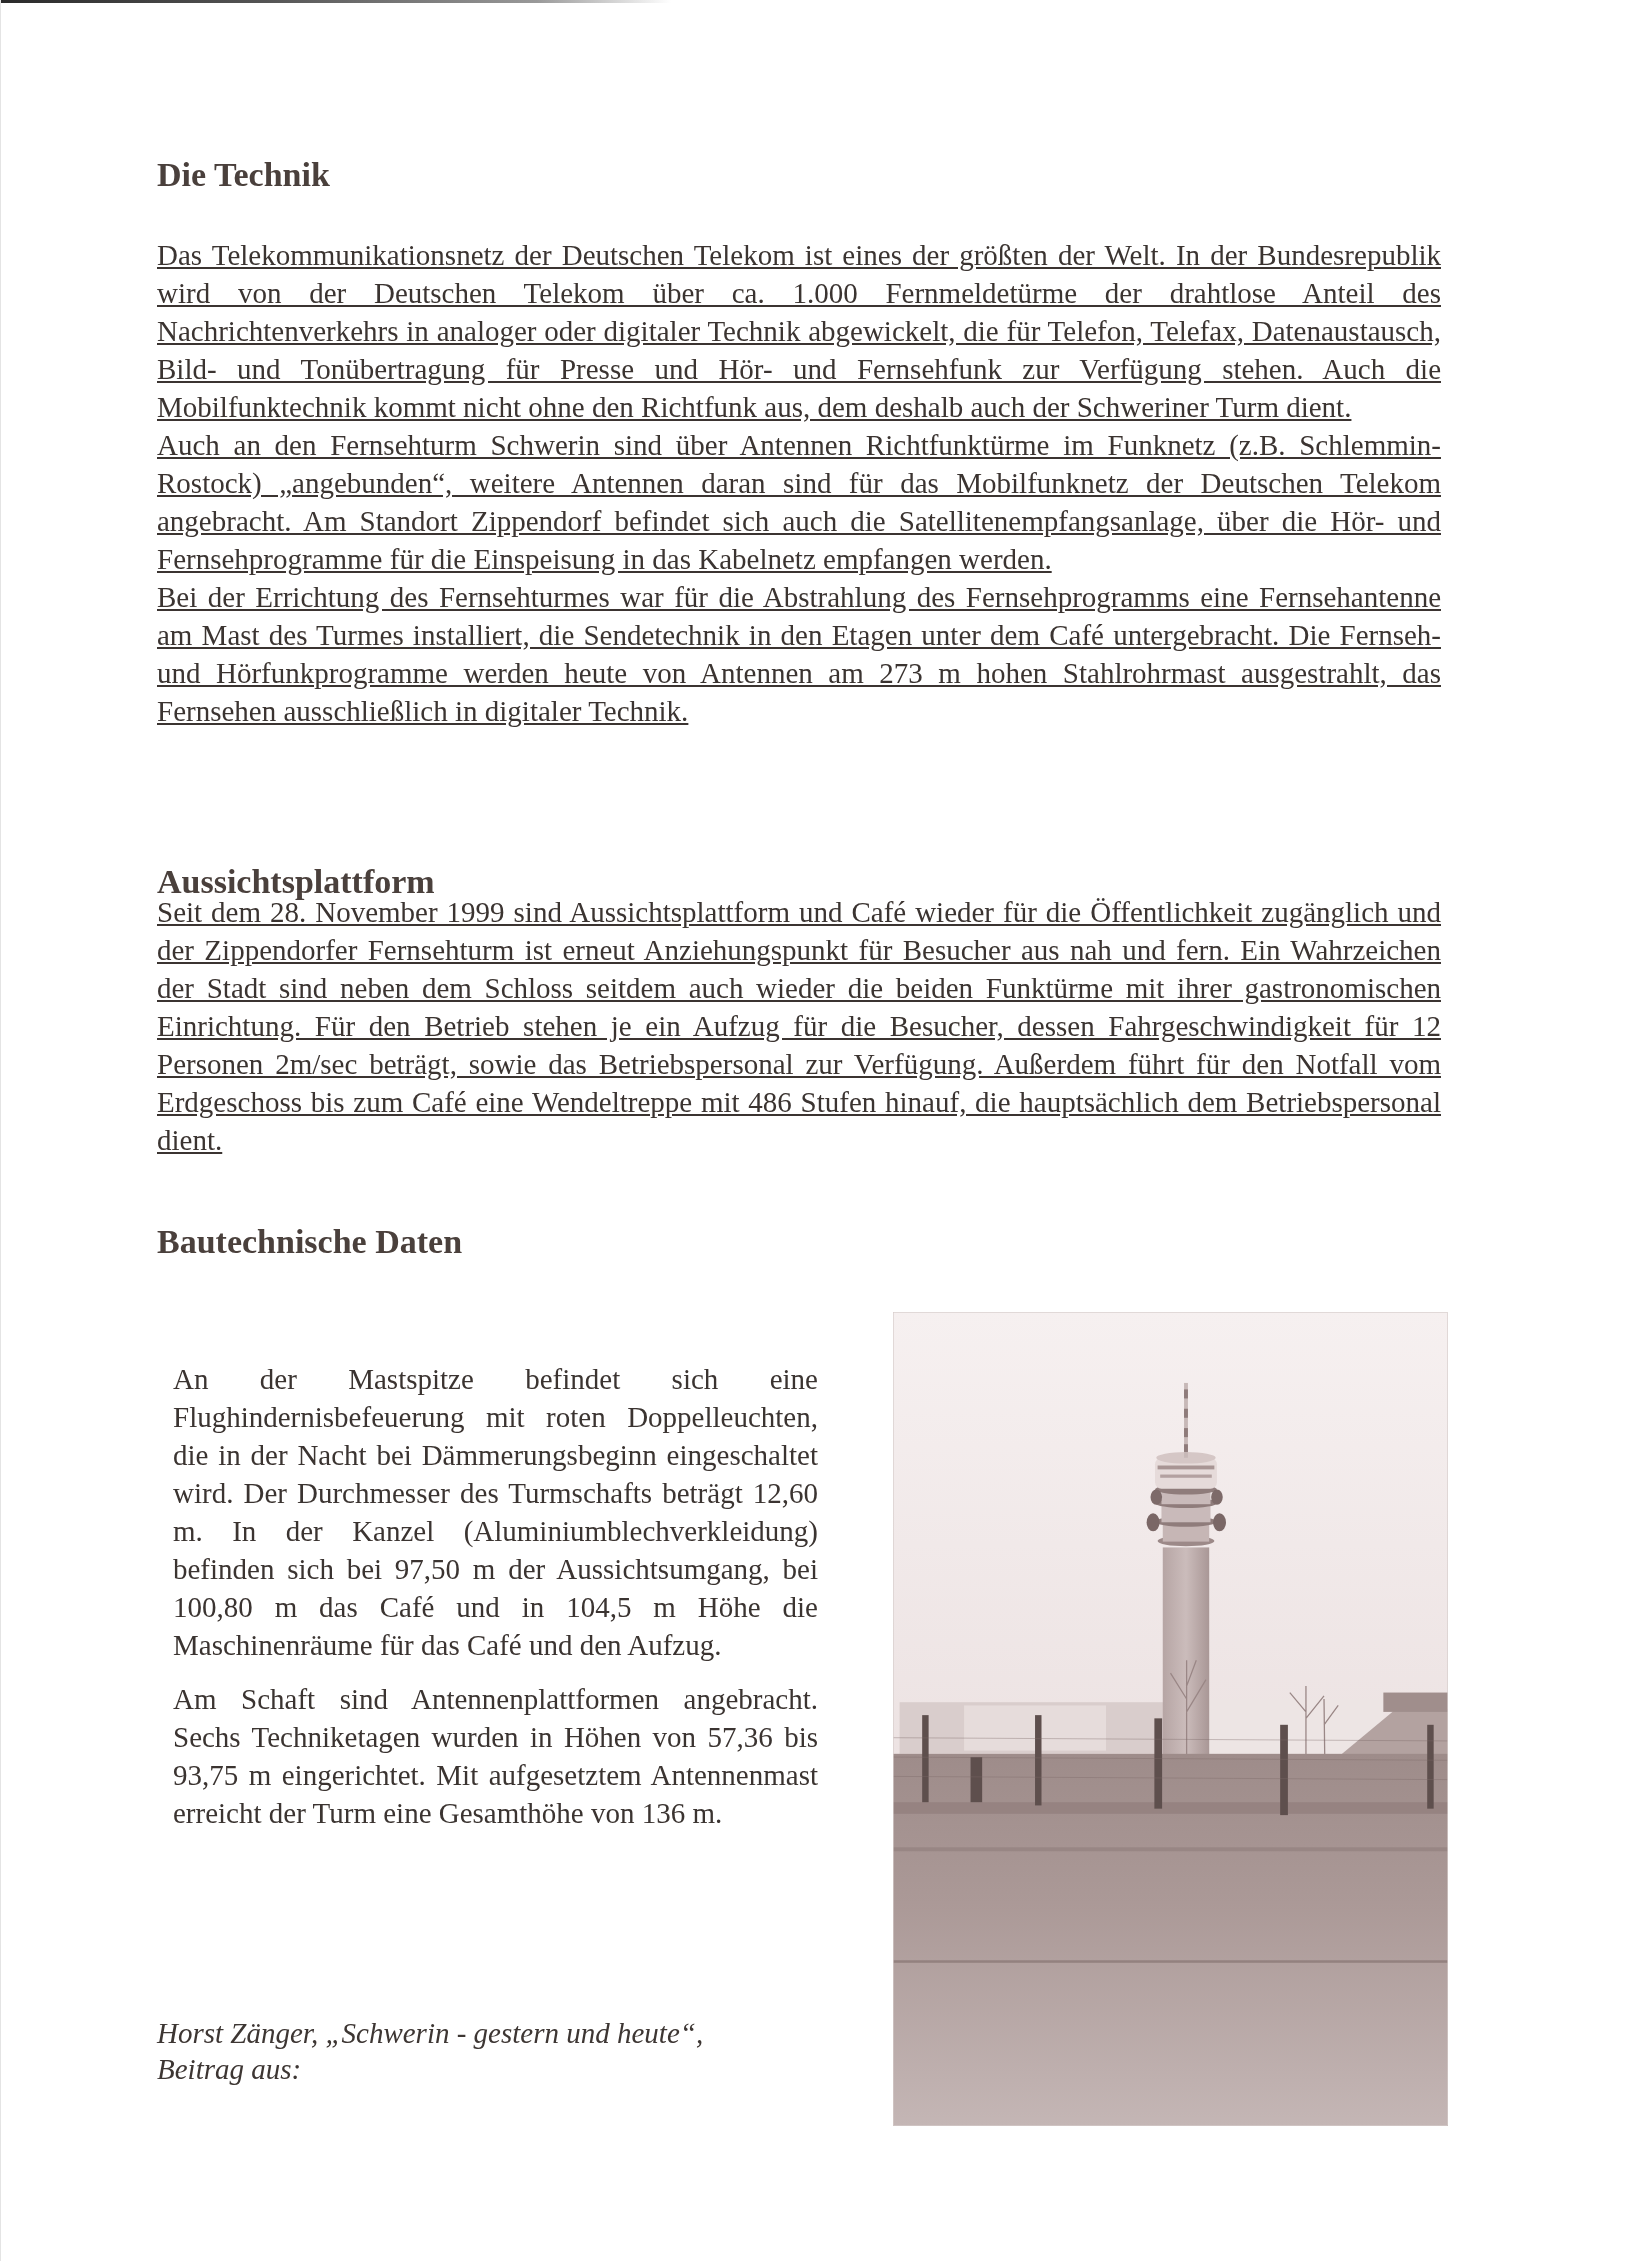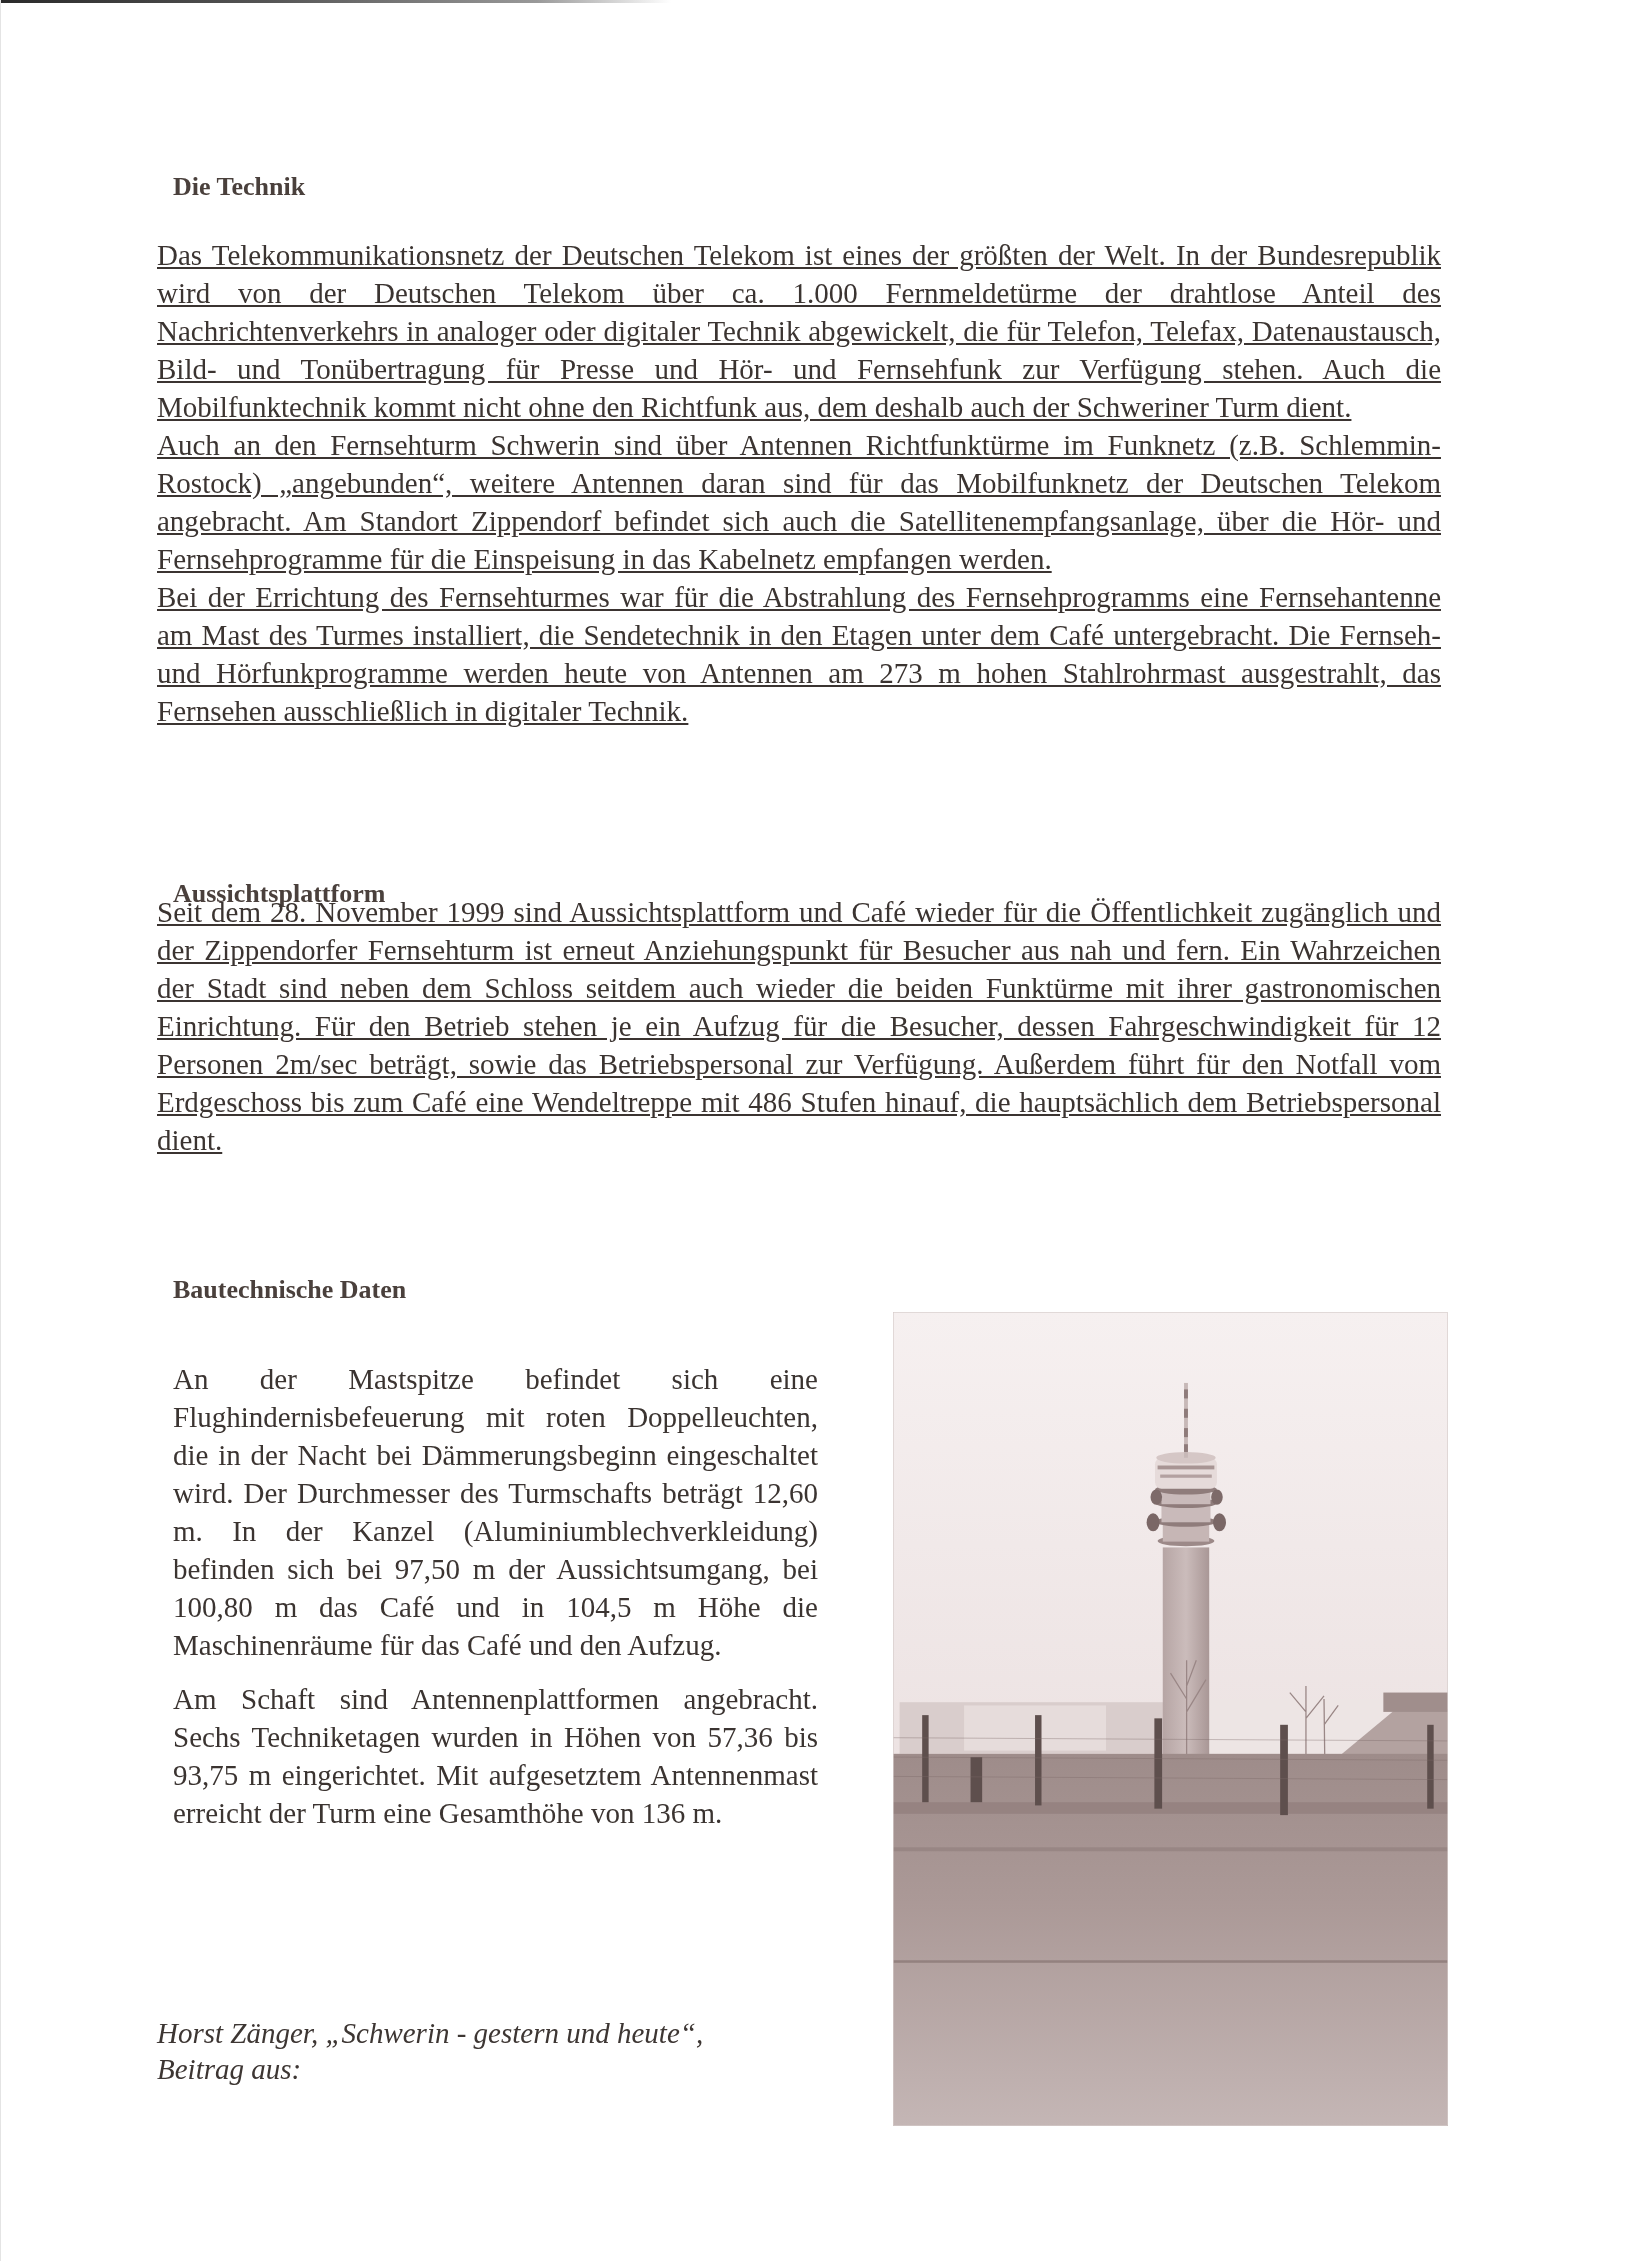--- a/index.html
+++ b/index.html
@@ -27,24 +27,24 @@
       width: 1.3px; height: 2261px;
       background: #e4e4e4;
     }
     .page {
       position: absolute;
       left: 157px;
       top: 0;
       width: 1284px;
     }
     h2.section-heading {
-      margin: 16px;
+      margin: 0;
       font-family: "Liberation Serif", "DejaVu Serif", serif;
       font-weight: bold;
-      font-size: 26px;
+      font-size: 34px;
       line-height: 1;
       color: #4a403c;
       position: absolute;
       left: 0;
     }
     .para-block {
       position: absolute;
       left: 0;
       width: 1284px;
       font-size: 29px;
@@ -108,21 +108,21 @@
     <p>Auch an den Fernsehturm Schwerin sind über Antennen Richtfunktürme im Funknetz (z.B. Schlemmin-Rostock) „angebunden“, weitere Antennen daran sind für das Mobilfunknetz der Deutschen Telekom angebracht. Am Standort Zippendorf befindet sich auch die Satellitenempfangsanlage, über die Hör- und Fernsehprogramme für die Einspeisung in das Kabelnetz empfangen werden.</p>
     <p>Bei der Errichtung des Fernsehturmes war für die Abstrahlung des Fernsehprogramms eine Fernsehantenne am Mast des Turmes installiert, die Sendetechnik in den Etagen unter dem Café untergebracht. Die Fernseh- und Hörfunkprogramme werden heute von Antennen am 273 m hohen Stahlrohrmast ausgestrahlt, das Fernsehen ausschließlich in digitaler Technik.</p>
   </div>
 
   <h2 class="section-heading" style="top:865px;">Aussichtsplattform</h2>
 
   <div class="para-block" style="top:893px;">
     <p>Seit dem 28. November 1999 sind Aussichtsplattform und Café wieder für die Öffentlichkeit zugänglich und der Zippendorfer Fernsehturm ist erneut Anziehungspunkt für Besucher aus nah und fern. Ein Wahrzeichen der Stadt sind neben dem Schloss seitdem auch wieder die beiden Funktürme mit ihrer gastronomischen Einrichtung. Für den Betrieb stehen je ein Aufzug für die Besucher, dessen Fahrgeschwindigkeit für 12 Personen 2m/sec beträgt, sowie das Betriebspersonal zur Verfügung. Außerdem führt für den Notfall vom Erdgeschoss bis zum Café eine Wendeltreppe mit 486 Stufen hinauf, die hauptsächlich dem Betriebspersonal dient.</p>
   </div>
 
-  <h2 class="section-heading" style="top:1261px;">Bautechnische Daten</h2>
+  <h2 class="section-heading" style="top:1225px;">Bautechnische Daten</h2>
 
   <div class="narrow-block" style="top:1344px;">
     <p>An der Mastspitze befindet sich eine Flughindernisbefeuerung mit roten Doppelleuchten, die in der Nacht bei Dämmerungsbeginn eingeschaltet wird. Der Durchmesser des Turmschafts beträgt 12,60 m. In der Kanzel (Aluminiumblechverkleidung) befinden sich bei 97,50 m der Aussichtsumgang, bei 100,80 m das Café und in 104,5 m Höhe die Maschinenräume für das Café und den Aufzug.</p>
     <p>Am Schaft sind Antennenplattformen angebracht. Sechs Techniketagen wurden in Höhen von 57,36 bis 93,75 m eingerichtet. Mit aufgesetztem Antennenmast erreicht der Turm eine Gesamthöhe von 136 m.</p>
   </div>
 
   <div class="citation" style="top:2015px;">
     <div>Horst Zänger, „Schwerin - gestern und heute“,</div>
     <div>Beitrag aus:</div>
   </div>

